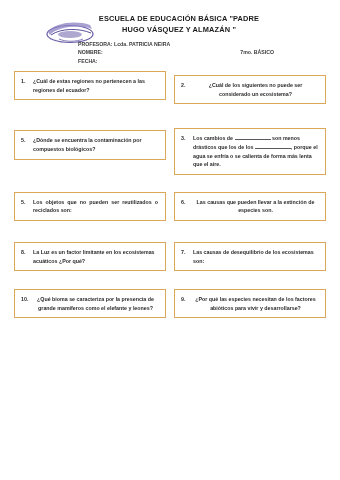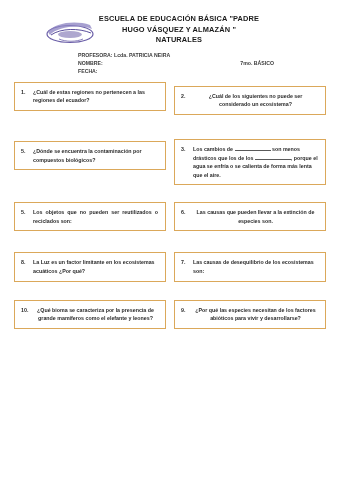--- a/index.html
+++ b/index.html
@@ -150,21 +150,20 @@
       <ellipse cx="52" cy="34" rx="46" ry="17" fill="none" stroke="#6b5fa8" stroke-width="2.4"></ellipse>
       <path d="M8 30 C20 12, 62 6, 92 16 L96 24 C70 14, 26 20, 12 36 Z" fill="#8a80c0" opacity="0.75"></path>
       <path d="M14 36 C34 22, 70 22, 94 32" fill="none" stroke="#5b4f9c" stroke-width="2"></path>
       <ellipse cx="52" cy="35" rx="24" ry="7" fill="#6b5fa8" opacity="0.55"></ellipse>
       <path d="M30 44 C44 50, 64 50, 78 44" fill="none" stroke="#6b5fa8" stroke-width="1.6"></path>
     </svg>
 
     <h1 class="title-block">
       <span class="title-line">ESCUELA DE EDUCACIÓN BÁSICA "PADRE</span>
       <span class="title-line">HUGO VÁSQUEZ Y ALMAZÁN "</span>
-      <span class="title-line">NATURALES</span>
     </h1>
 
     <div class="meta">
       <div class="meta-row">
         <span class="meta-label">PROFESORA:</span>
         <span class="meta-value">Lcda. PATRICIA NEIRA</span>
       </div>
       <div class="meta-row">
         <span class="meta-label">NOMBRE:</span>
       </div>

